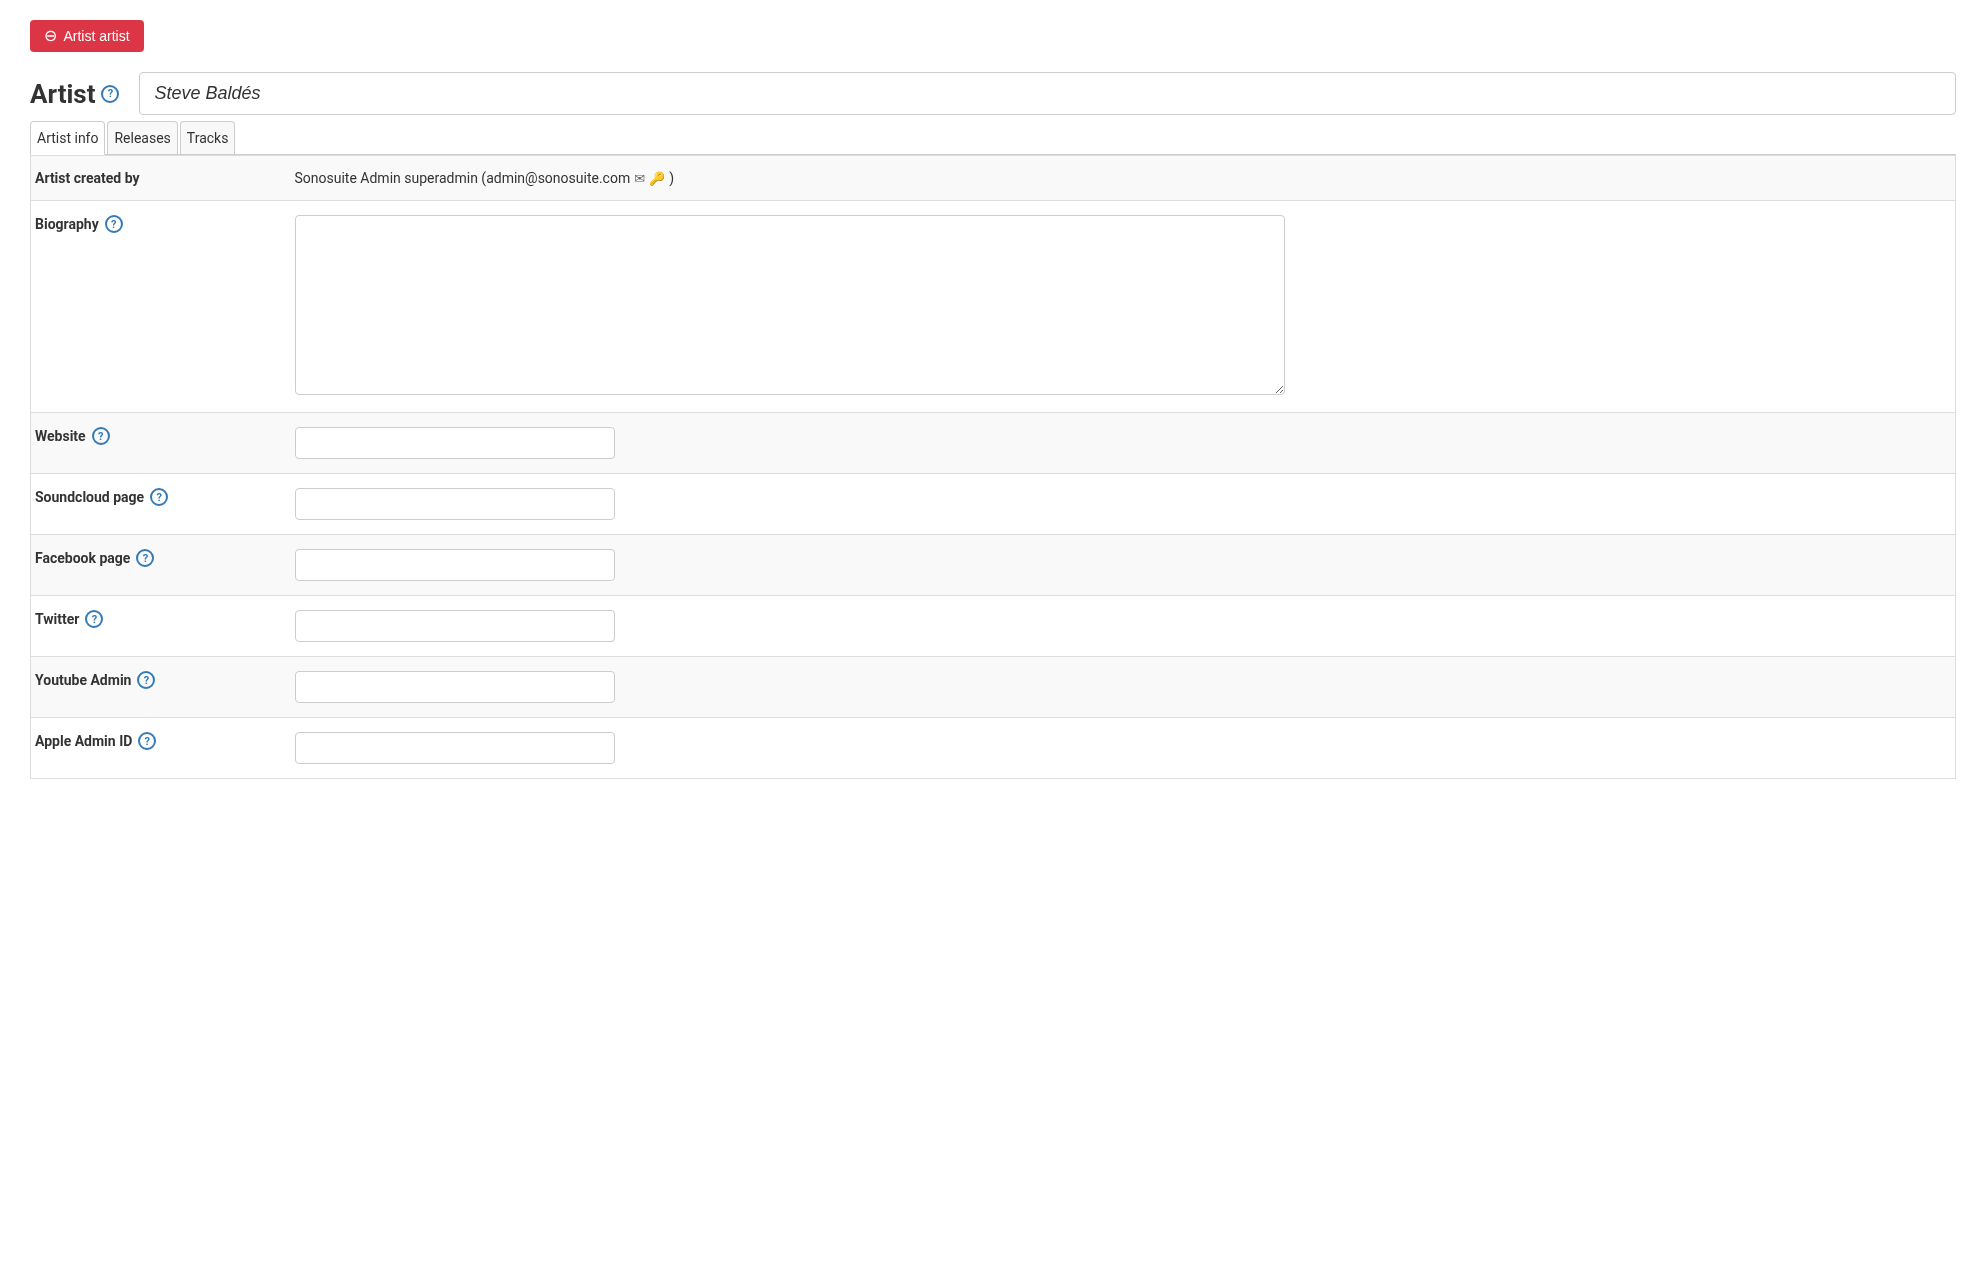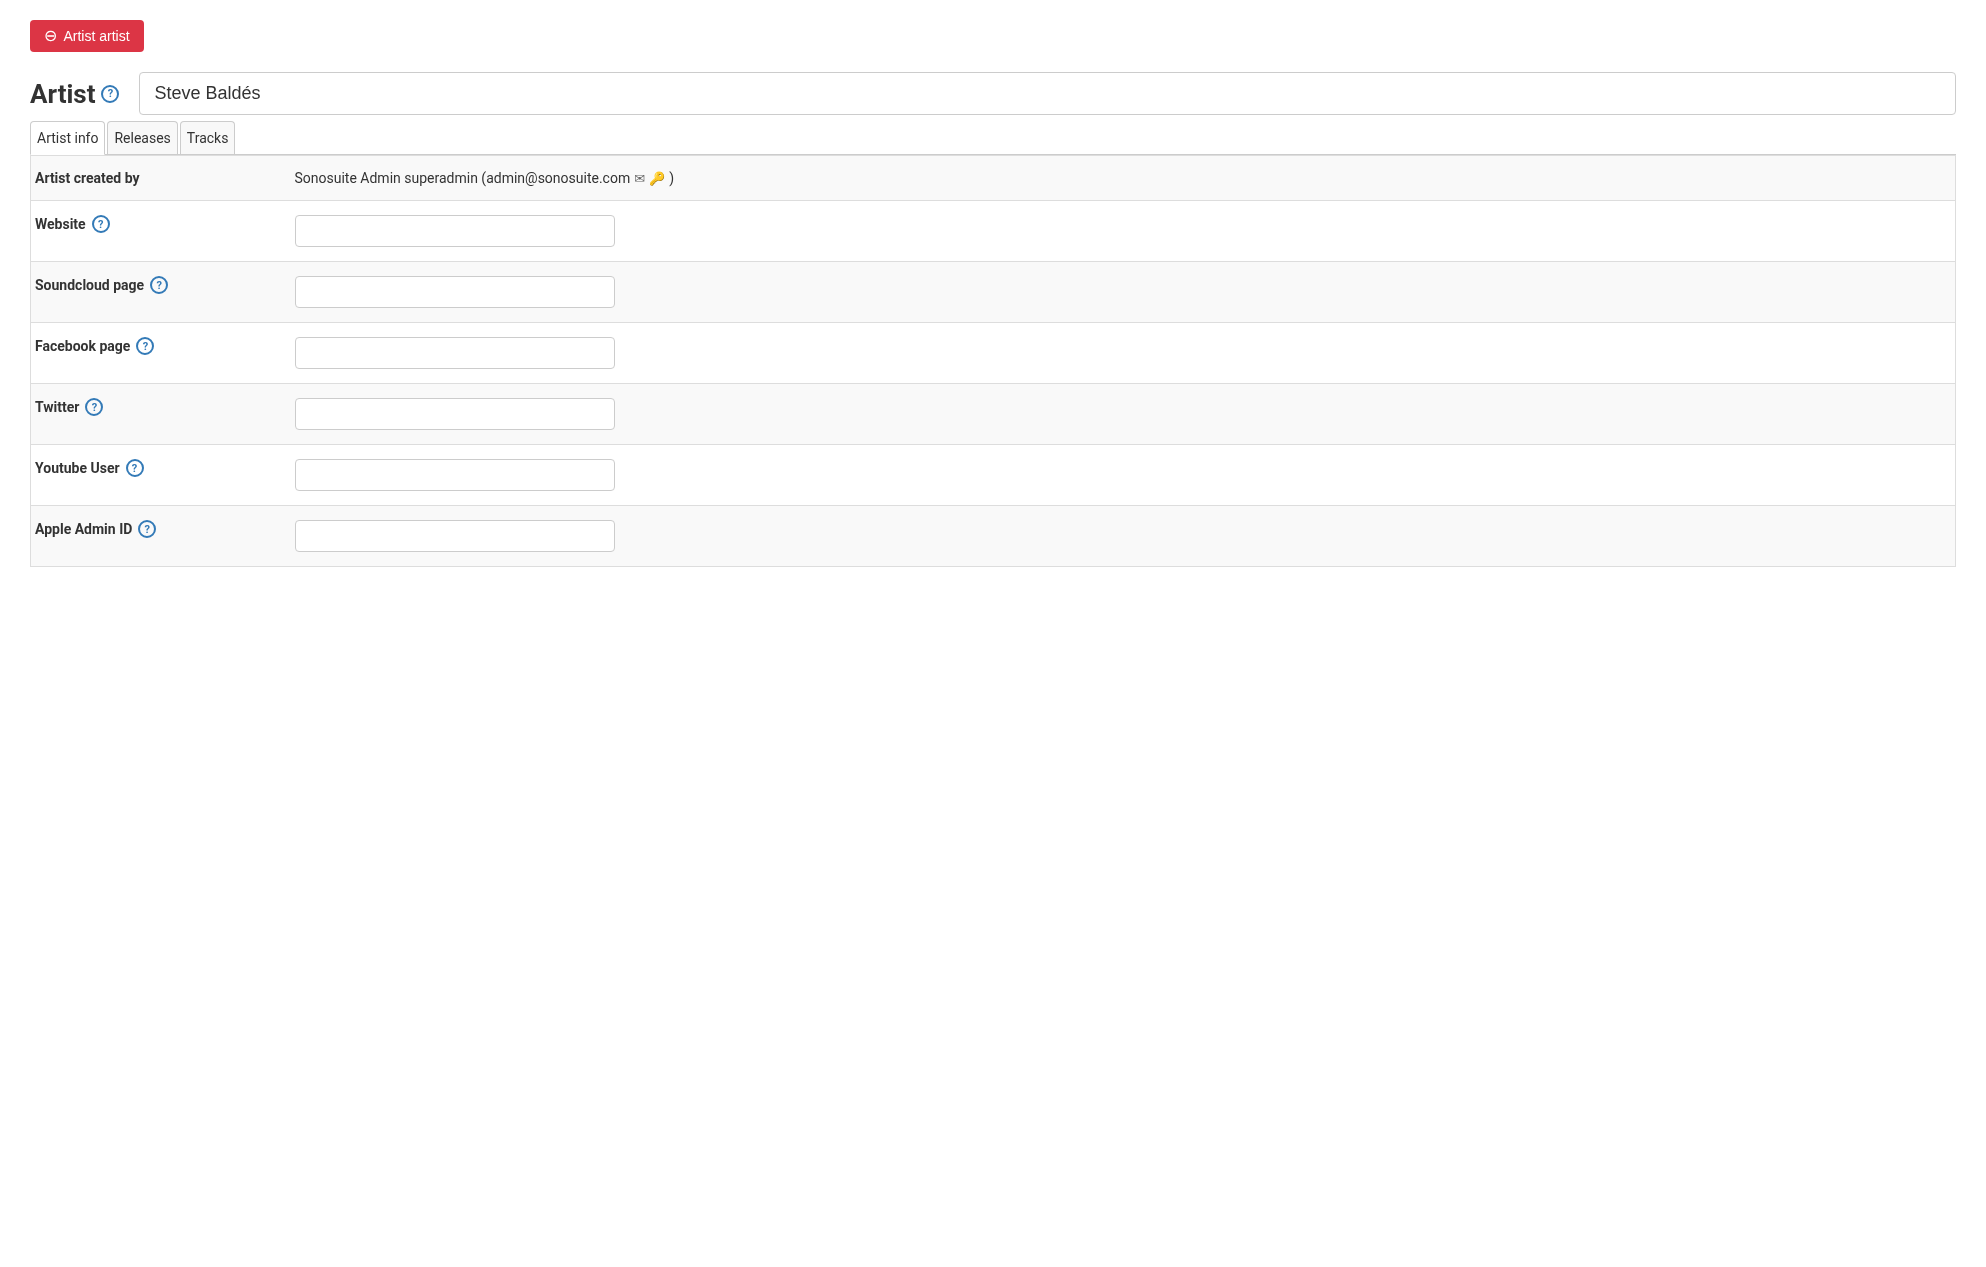--- a/index.html
+++ b/index.html
@@ -67,20 +67,21 @@
     }
 
     .artist-name-input {
       flex: 1;
       border: 1px solid #ccc;
       border-radius: 4px;
       padding: 10px 14px;
       font-size: 18px;
       color: #333;
       outline: none;
+      font-style: italic;
     }
 
     
     .tabs {
       display: flex;
       border-bottom: 1px solid #ccc;
       margin-bottom: 0;
     }
 
     .tab {
@@ -227,20 +228,31 @@
       <td class="value-cell">
         <span class="created-by-text">
           <span>Sonosuite Admin superadmin (admin@sonosuite.com</span>
           <span class="small-icon">✉</span>
           <span class="small-icon">🔑</span>
           <span>)</span>
         </span>
       </td>
     </tr>
 
+    <tr>
+      <td class="label-cell">
+        <div class="label-cell-inner">
+          <span>Biography</span>
+          <span class="help-icon">?</span>
+        </div>
+      </td>
+      <td class="value-cell">
+        <textarea class="form-control" style=""></textarea>
+      </td>
+    </tr>
 
     <tr>
       <td class="label-cell">
         <div class="label-cell-inner">
           <span>Website</span>
           <span class="help-icon">?</span>
         </div>
       </td>
       <td class="value-cell">
         <input class="form-control" type="text" style="">
@@ -279,21 +291,21 @@
         </div>
       </td>
       <td class="value-cell">
         <input class="form-control" type="text" style="">
       </td>
     </tr>
 
     <tr>
       <td class="label-cell">
         <div class="label-cell-inner">
-          <span>Youtube User</span>
+          <span>Youtube Admin</span>
           <span class="help-icon">?</span>
         </div>
       </td>
       <td class="value-cell">
         <input class="form-control" type="text" style="">
       </td>
     </tr>
 
     <tr>
       <td class="label-cell">

